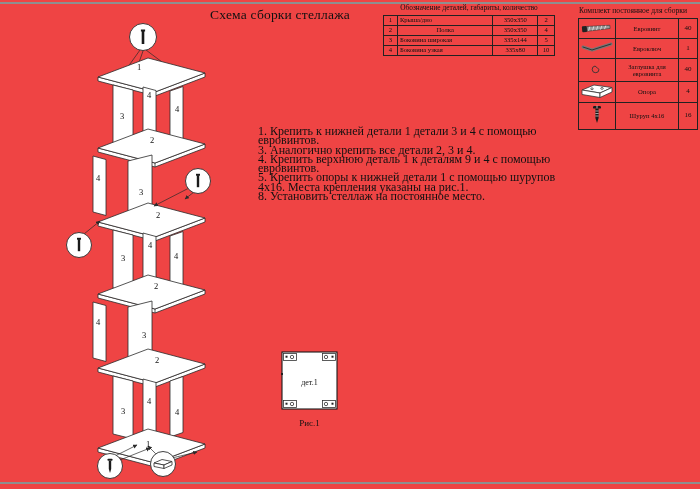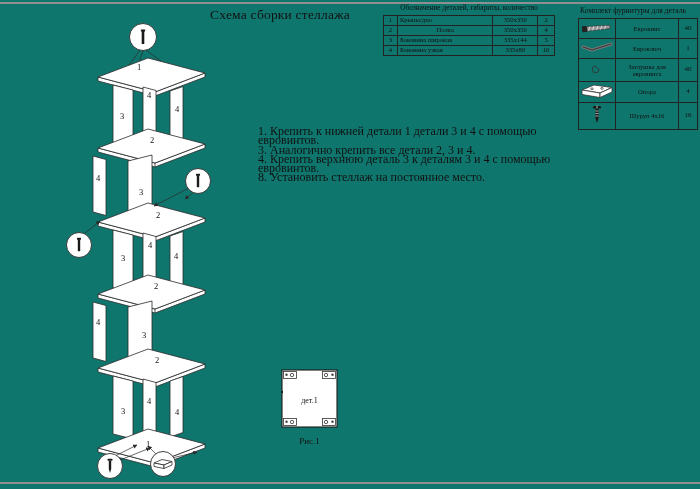--- a/index.html
+++ b/index.html
@@ -1,16 +1,16 @@
 <!DOCTYPE html>
 <html><head>
 <meta charset="utf-8">
 <style>
   html,body{margin:0;padding:0;background:#e8e8e8;}
-  .page{position:relative;width:700px;height:489px;background:#0f766e;overflow:hidden;
+  .page{position:relative;width:700px;height:489px;background:#ef4444;overflow:hidden;
         font-family:"Liberation Serif","DejaVu Serif",serif;color:#111;}
   .edge{position:absolute;left:0;width:700px;height:2px;background:#8f8f8f;}
   .edge.top{top:2px;}
   .edge.bottom{top:482px;}
 
   .doc-title{position:absolute;left:155px;top:7px;width:250px;text-align:center;
              font-size:13.5px;letter-spacing:.2px;}
 
   
   .parts{position:absolute;left:383px;top:4px;width:172px;}
@@ -32,21 +32,21 @@
   .hw td.ic{width:36px;text-align:center;padding:0;}
   .hw td.name{width:58px;text-align:center;}
   .hw td.q{width:14px;text-align:center;font-size:7px;}
   .hw tr.r1 td{height:19px;} .hw tr.r2 td{height:19px;} .hw tr.r3 td{height:22px;}
   .hw tr.r4 td{height:20px;} .hw tr.r5 td{height:26px;text-align:center;}
 
   
   .instr{position:absolute;left:258px;top:127px;width:312px;font-size:12px;line-height:9.3px;}
 
   .diagram{position:absolute;left:55px;top:15px;}
-  .fig{position:absolute;left:276px;top:364px;}
+  .fig{position:absolute;left:276px;top:346px;}
 
   svg text{font-family:"Liberation Serif","DejaVu Serif",serif;}
 </style>
 </head>
 <body>
 <div class="page">
 
   <div class="edge top"></div>
   <div class="edge bottom"></div>
 
@@ -78,21 +78,21 @@
         <td class="n">4</td>
         <td class="name">Боковина узкая</td>
         <td class="size">335х80</td>
         <td class="q">10</td>
       </tr>
     </tbody>
       </table>
   </div>
 
   <div class="hw">
-    <div class="t">Комплект фурнитуры для деталь</div>
+    <div class="t">Комплект постоянное для сборки</div>
     <table>
       <tbody>
           <tr class="r1">
         <td class="ic">
           <svg width="34" height="16" viewBox="0 0 34 16">
             <g transform="rotate(-5 17 8)">
               <rect x="2" y="5" width="5" height="6" rx="1" fill="#222"></rect>
               <polygon points="7,5.6 30,6.4 30,9.6 7,10.4" fill="#9a9a9a" stroke="#333" stroke-width="0.6"></polygon>
               <path d="M10,6 l-1.6,4 M14,6 l-1.6,4 M18,6.1 l-1.6,3.9 M22,6.2 l-1.6,3.7 M26,6.3 l-1.6,3.5" stroke="#eee" stroke-width="0.7"></path>
             </g>
@@ -145,21 +145,22 @@
         <td class="name">Шуруп 4х16</td>
         <td class="q">16</td>
       </tr>
     </tbody>
       </table>
   </div>
 
   <div class="instr">
     <div>1. Крепить к нижней детали 1 детали 3 и 4 с помощью евровинтов.</div>
     <div>3. Аналогично крепить все детали 2, 3 и 4.</div>
-    <div>4. Крепить верхнюю деталь 3 к деталям 3 и 4 с помощью евровинтов.</div>
+    <div>4. Крепить верхнюю деталь 1 к деталям 9 и 4 с помощью евровинтов.</div>
+    <div>5. Крепить опоры к нижней детали 1 с помощью шурупов 4х16. Места крепления указаны на рис.1.</div>
     <div>8. Установить стеллаж на постоянное место.</div>
   </div>
 
   <div class="diagram">
     <svg width="200" height="474" viewBox="0 0 200 474">
       <defs>
         <marker id="ah" markerWidth="7" markerHeight="7" refX="5.5" refY="3" orient="auto">
           <path d="M0,0 L6,3 L0,6 Z" fill="#2a2a2a"></path>
         </marker>
         <g id="hp">

